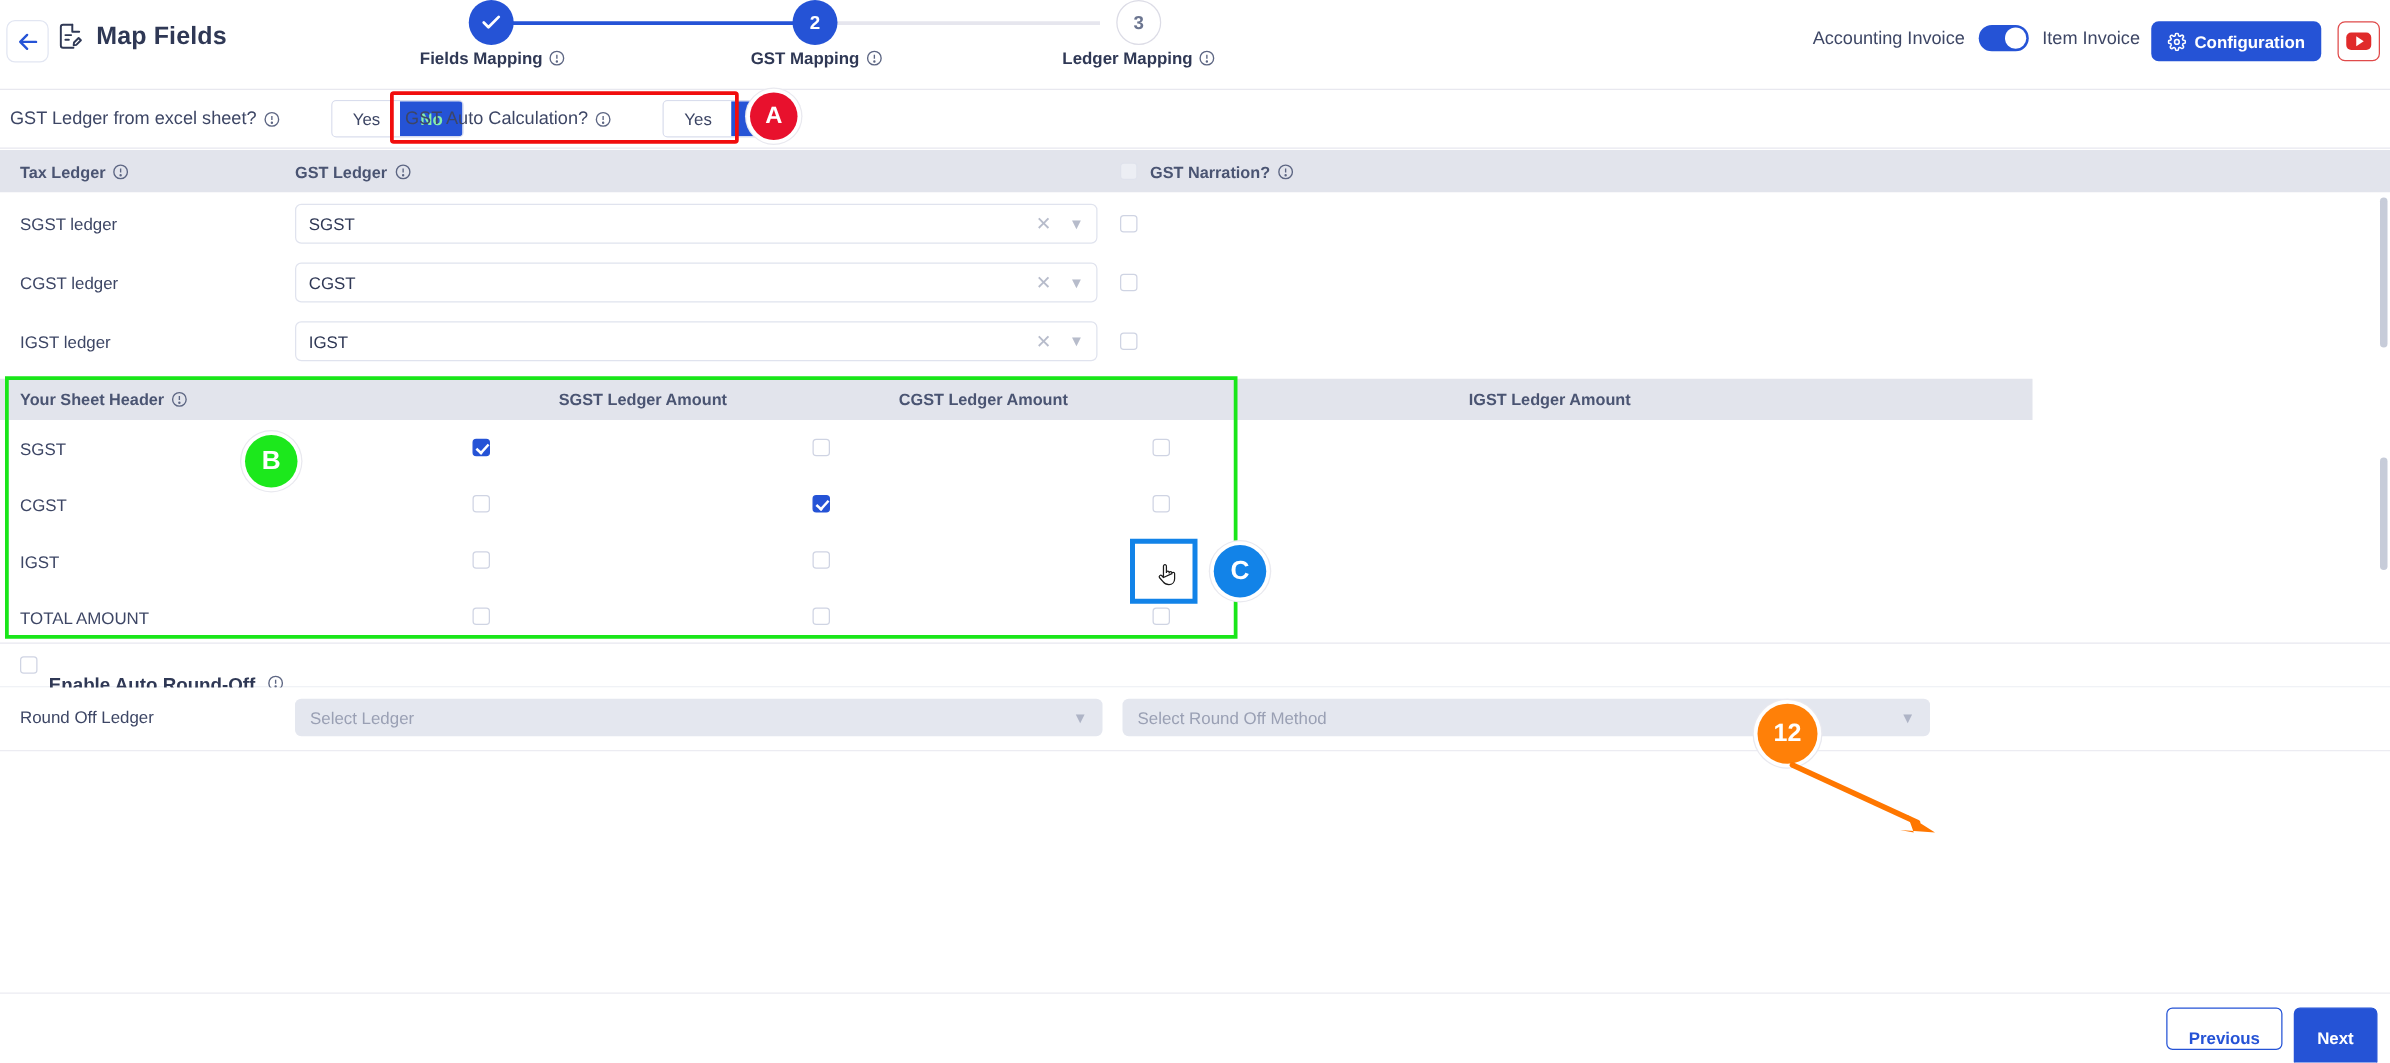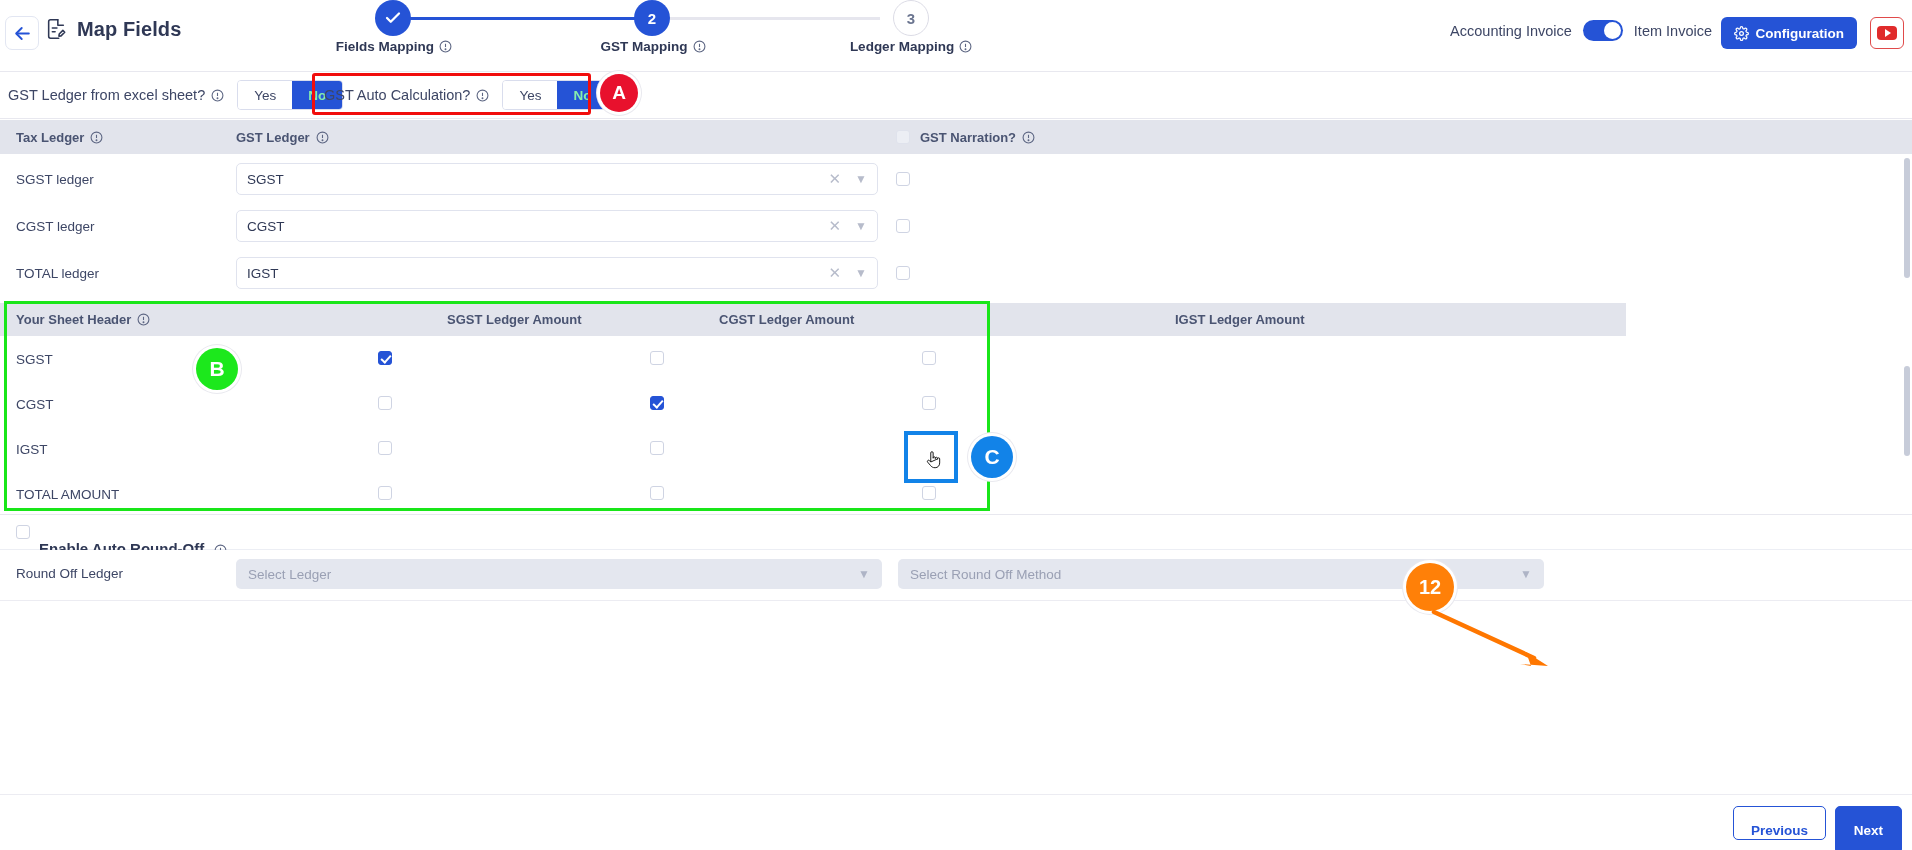--- a/index.html
+++ b/index.html
@@ -75,21 +75,21 @@
   .yt-btn .yt { width: 20px; height: 14px; border-radius: 4px; background:#e02b2b;
     display:flex; align-items:center; justify-content:center; }
   .yt-btn .yt::after { content:""; border-left: 6px solid #fff;
     border-top: 4px solid transparent; border-bottom: 4px solid transparent; margin-left:2px; }
 
   
   .qbar { position:absolute; left:0; top: 72px; width: 1912px; height: 47px;
     border-bottom: 1px solid #e8e8ef; background:#fff; }
   .q-group { position:absolute; top: 8px; display:flex; align-items:center; gap: 13px; }
   .q-label { font-size: 14.5px; color:#3d4665; display:flex; align-items:center; gap:6px; white-space:nowrap;}
-  .yesno { display:flex; border:1px solid #d9dded; border-radius: 4px; overflow:hidden; height: 30px; }
+  .yesno { display:flex; border:1px solid #d9dded; border-radius: 4px; overflow:hidden; height: 30px; margin-left: 28px; }
   .yesno button {
     border:none; background:#fff; font-size: 13.5px; color:#3d4665;
     padding: 0 16px; cursor:pointer; font-family:"Liberation Sans", sans-serif; height:100%;
   }
   .yesno button.on { background:#2553d6; color:#86efac; font-weight:600; }
   .red-hl { position:absolute; left: 312px; top: 73px; width: 279px; height: 42px;
     border: 3px solid #f10d0d; border-radius: 3px; pointer-events:none; }
   .badge {
     position:absolute; border-radius:50%; display:flex; align-items:center; justify-content:center;
     color:#fff; font-weight:700; box-shadow: 0 0 0 3px #fff, 0 0 0 4px #e9e9ef;
@@ -136,21 +136,21 @@
   .mlabel { position:absolute; left: 16px; top: 16px; font-size: 13.5px; color:#3d4665; }
   .mchk { position:absolute; top: 15px; }
   .blue-hl { position:absolute; left: 904px; top: 431px; width: 54px; height: 52px;
     border: 4px solid #1283e8; background:#fff; }
   .cursor { position:absolute; left: 926px; top: 450px; width: 15px; height: 20px; }
 
   
   .ro-head { position:absolute; left:0; top: 514px; width: 1912px; height: 36px;
     border-top: 1px solid #e8e8ef; border-bottom: 1px solid #eceef4; background:#fff;
     display:flex; align-items:center; padding-left: 16px; gap: 9px; }
-  .ro-head-lbl { font-size: 15px; color:#2f3855; font-weight:600; display:flex; align-items:flex-end; gap:6px;margin-top:32px; }
+  .ro-head-lbl { font-size: 15px; color:#2f3855; font-weight:600; display:flex; align-items:flex-start; gap:6px;margin-top:32px; }
   .ro-body { position:absolute; left:0; top: 550px; width: 1912px; height: 50px; background:#fff; }
   .ro-sel {
     position:absolute; top: 9px; height: 30px; background:#e4e7ef; border-radius: 5px;
     display:flex; align-items:center; padding: 0 12px; font-size: 13.5px; color:#9aa0b4;
     cursor:not-allowed;
   }
   .ro-sel .cv { margin-left:auto; color:#aeb4c6; font-size: 12px; }
   .ro-divider { position:absolute; left:0; top: 600px; width: 1912px; height:1px; background:#ececf2; }
 
   
@@ -341,21 +341,21 @@
       <span class="rlabel">CGST ledger</span>
       <div class="selbox">
         <span class="val">CGST</span>
         <span class="x">✕</span>
         <span class="cv">▼</span>
       </div>
       <span class="chk" style="position:absolute;left:896px;"></span>
     </div>
 
     <div class="row1" style="top:96px;">
-      <span class="rlabel">TOTAL ledger</span>
+      <span class="rlabel">IGST ledger</span>
       <div class="selbox">
         <span class="val">IGST</span>
         <span class="x">✕</span>
         <span class="cv">▼</span>
       </div>
       <span class="chk" style="position:absolute;left:896px;"></span>
     </div>
     <div class="sb-v" style="top:4px; height:120px;"></div>
   </div>
 

